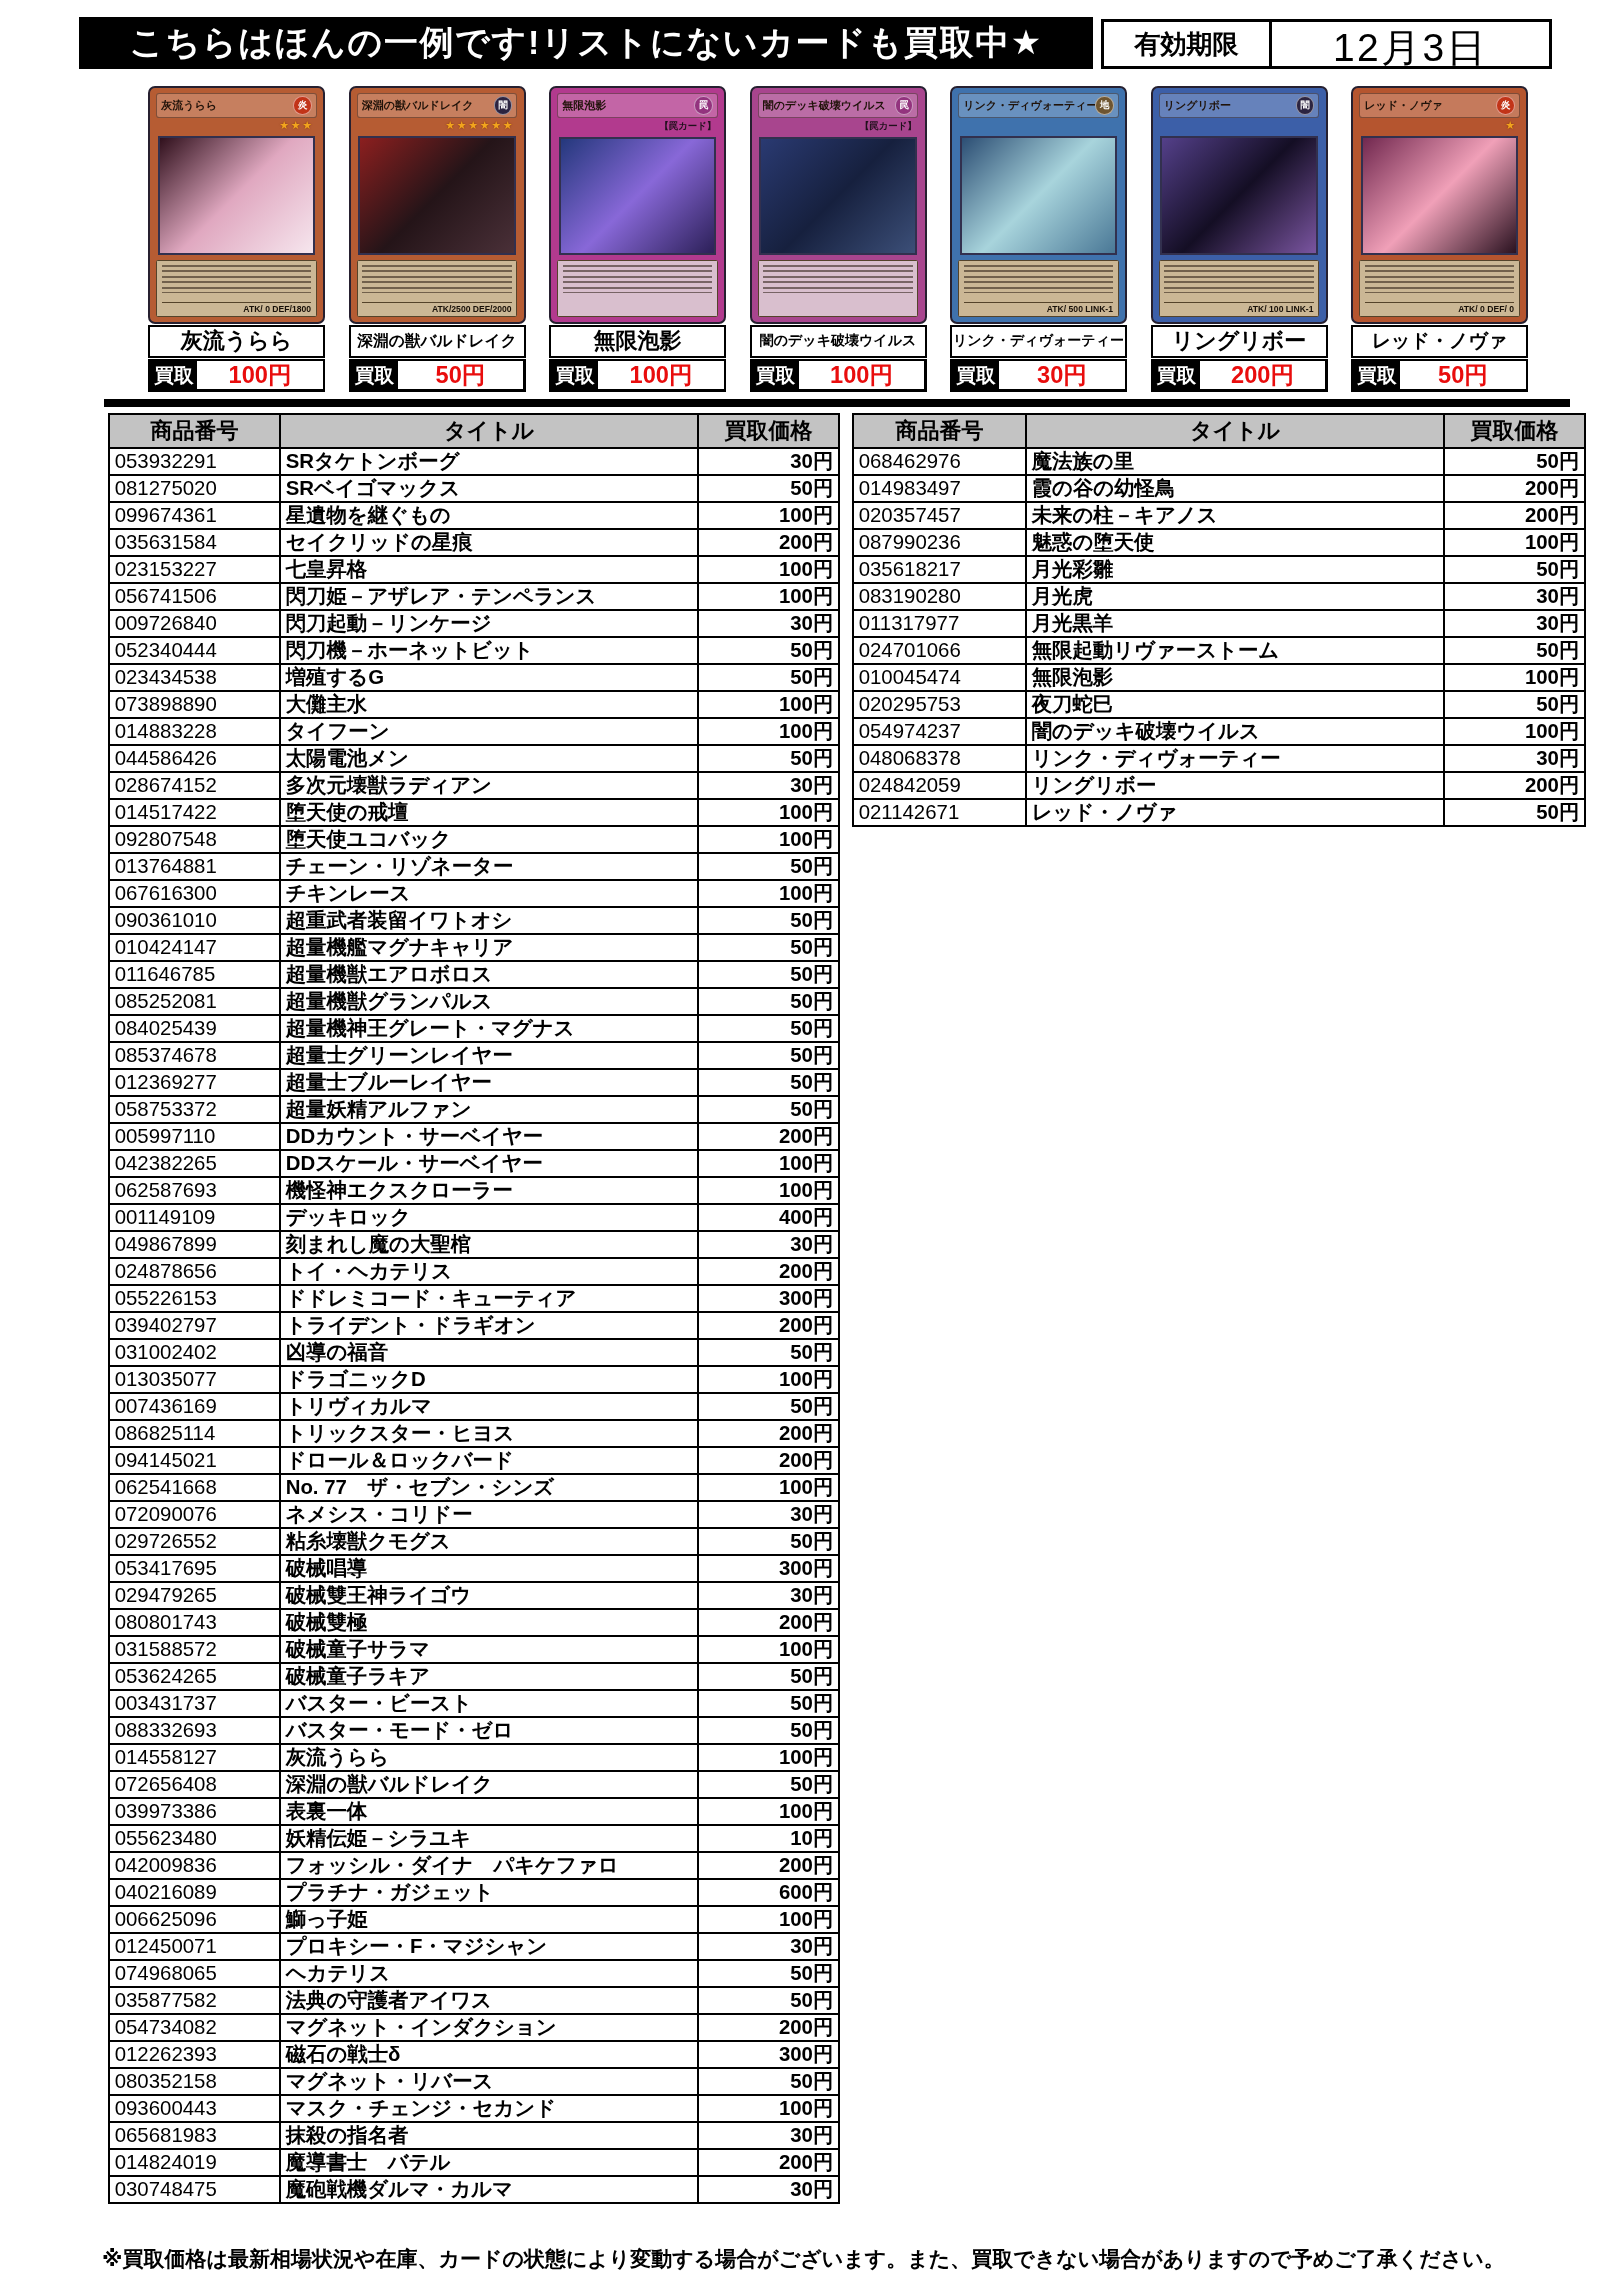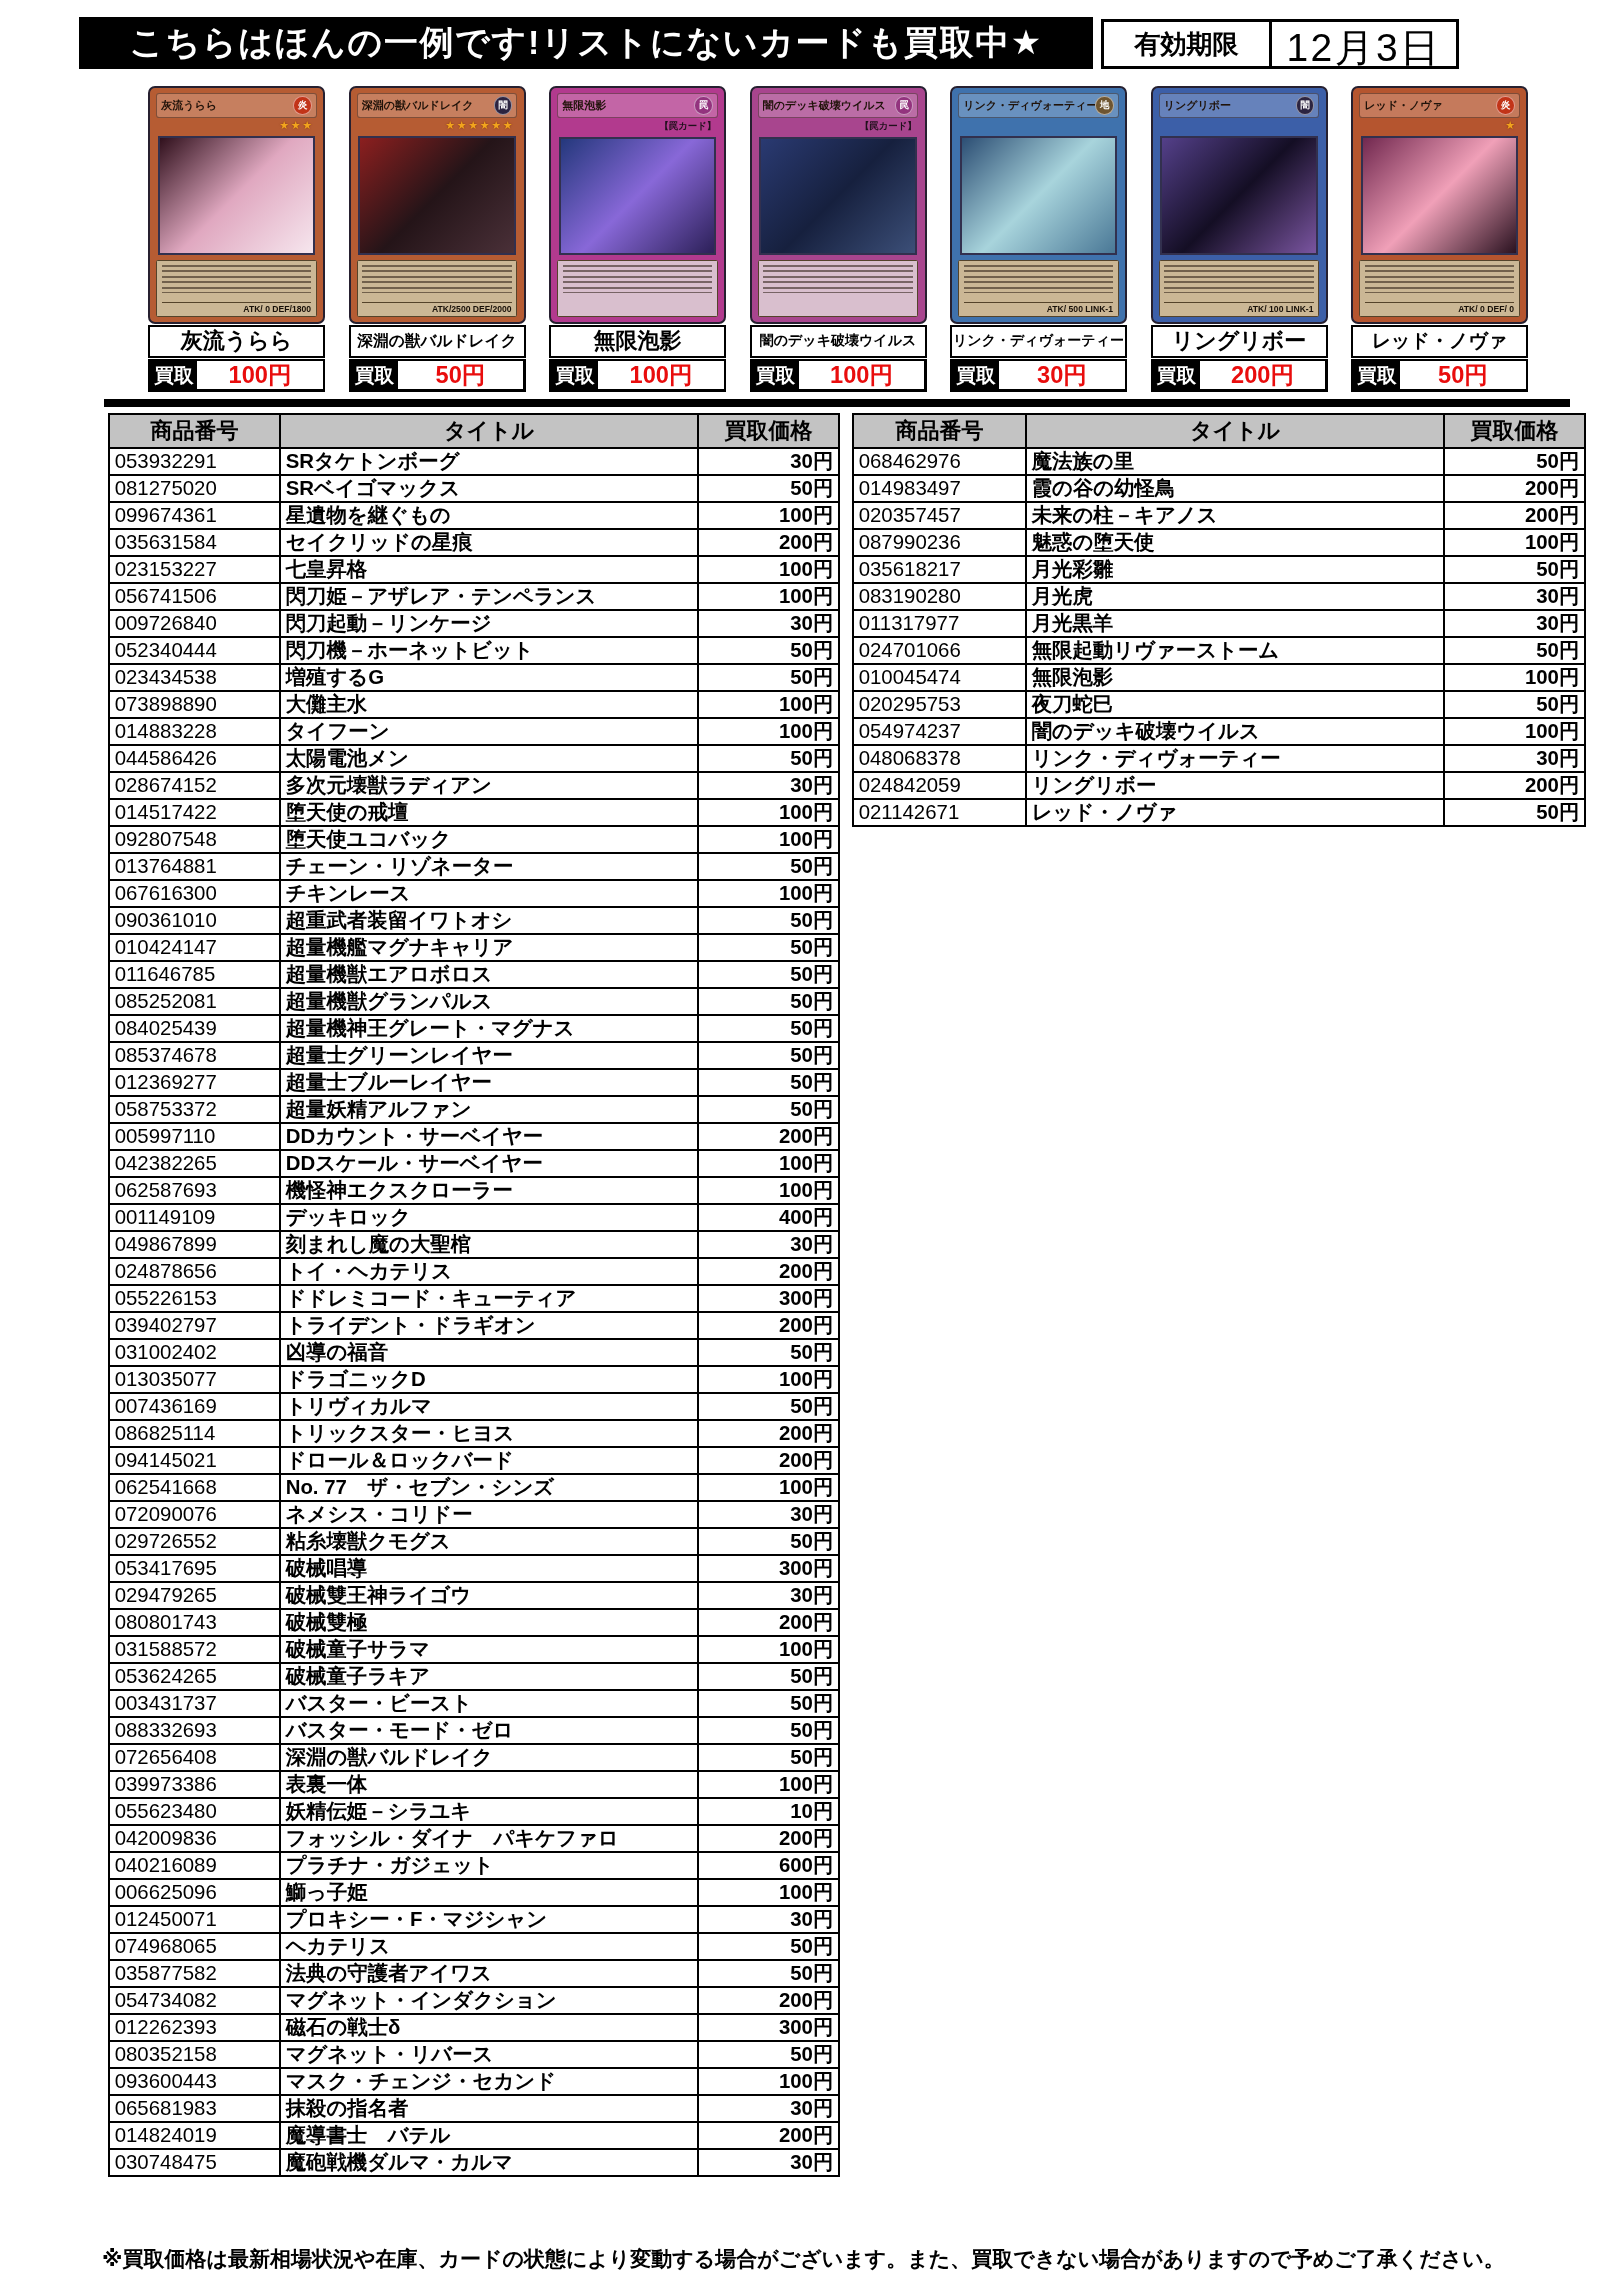--- a/index.html
+++ b/index.html
@@ -8,21 +8,21 @@
     font-family:"Liberation Sans","DejaVu Sans",sans-serif; overflow:hidden;
     margin:0 auto;
   }
   
   .banner {
     position:absolute; left:79px; top:17.3px; width:1014px; height:52px;
     background:#000; color:#fff; display:flex; align-items:center; justify-content:center;
     font-size:34px; font-weight:bold; letter-spacing:1.6px; white-space:nowrap;
   }
   .validity {
-    position:absolute; left:1101px; top:19px; width:358px; height:50px;
+    position:absolute; left:1101px; top:19px; width:451px; height:50px;
     border:3.9px solid #000; box-sizing:border-box; display:flex; background:#fff;
   }
   .v-label { width:165px; border-right:3.1px solid #000; display:flex; align-items:center; justify-content:center; font-size:26px; font-weight:bold; }
   .v-date  { flex:1; display:flex; align-items:center; justify-content:center; font-size:39px; font-weight:normal; letter-spacing:2.4px;margin-top:7px; }
 
   
   .cards { position:absolute; left:148px; top:86px; width:1380px; display:flex; justify-content:space-between; }
   .card-col { width:177px; }
   .card {
     height:238px; box-sizing:border-box; border:2.4px solid #262030; border-radius:7px;
@@ -474,20 +474,25 @@
       <td class="code">003431737</td>
       <td class="title">バスター・ビースト</td>
       <td class="price">50円</td>
     </tr>
         <tr>
       <td class="code">088332693</td>
       <td class="title">バスター・モード・ゼロ</td>
       <td class="price">50円</td>
     </tr>
         <tr>
+      <td class="code">014558127</td>
+      <td class="title">灰流うらら</td>
+      <td class="price">100円</td>
+    </tr>
+        <tr>
       <td class="code">072656408</td>
       <td class="title">深淵の獣バルドレイク</td>
       <td class="price">50円</td>
     </tr>
         <tr>
       <td class="code">039973386</td>
       <td class="title">表裏一体</td>
       <td class="price">100円</td>
     </tr>
         <tr>

